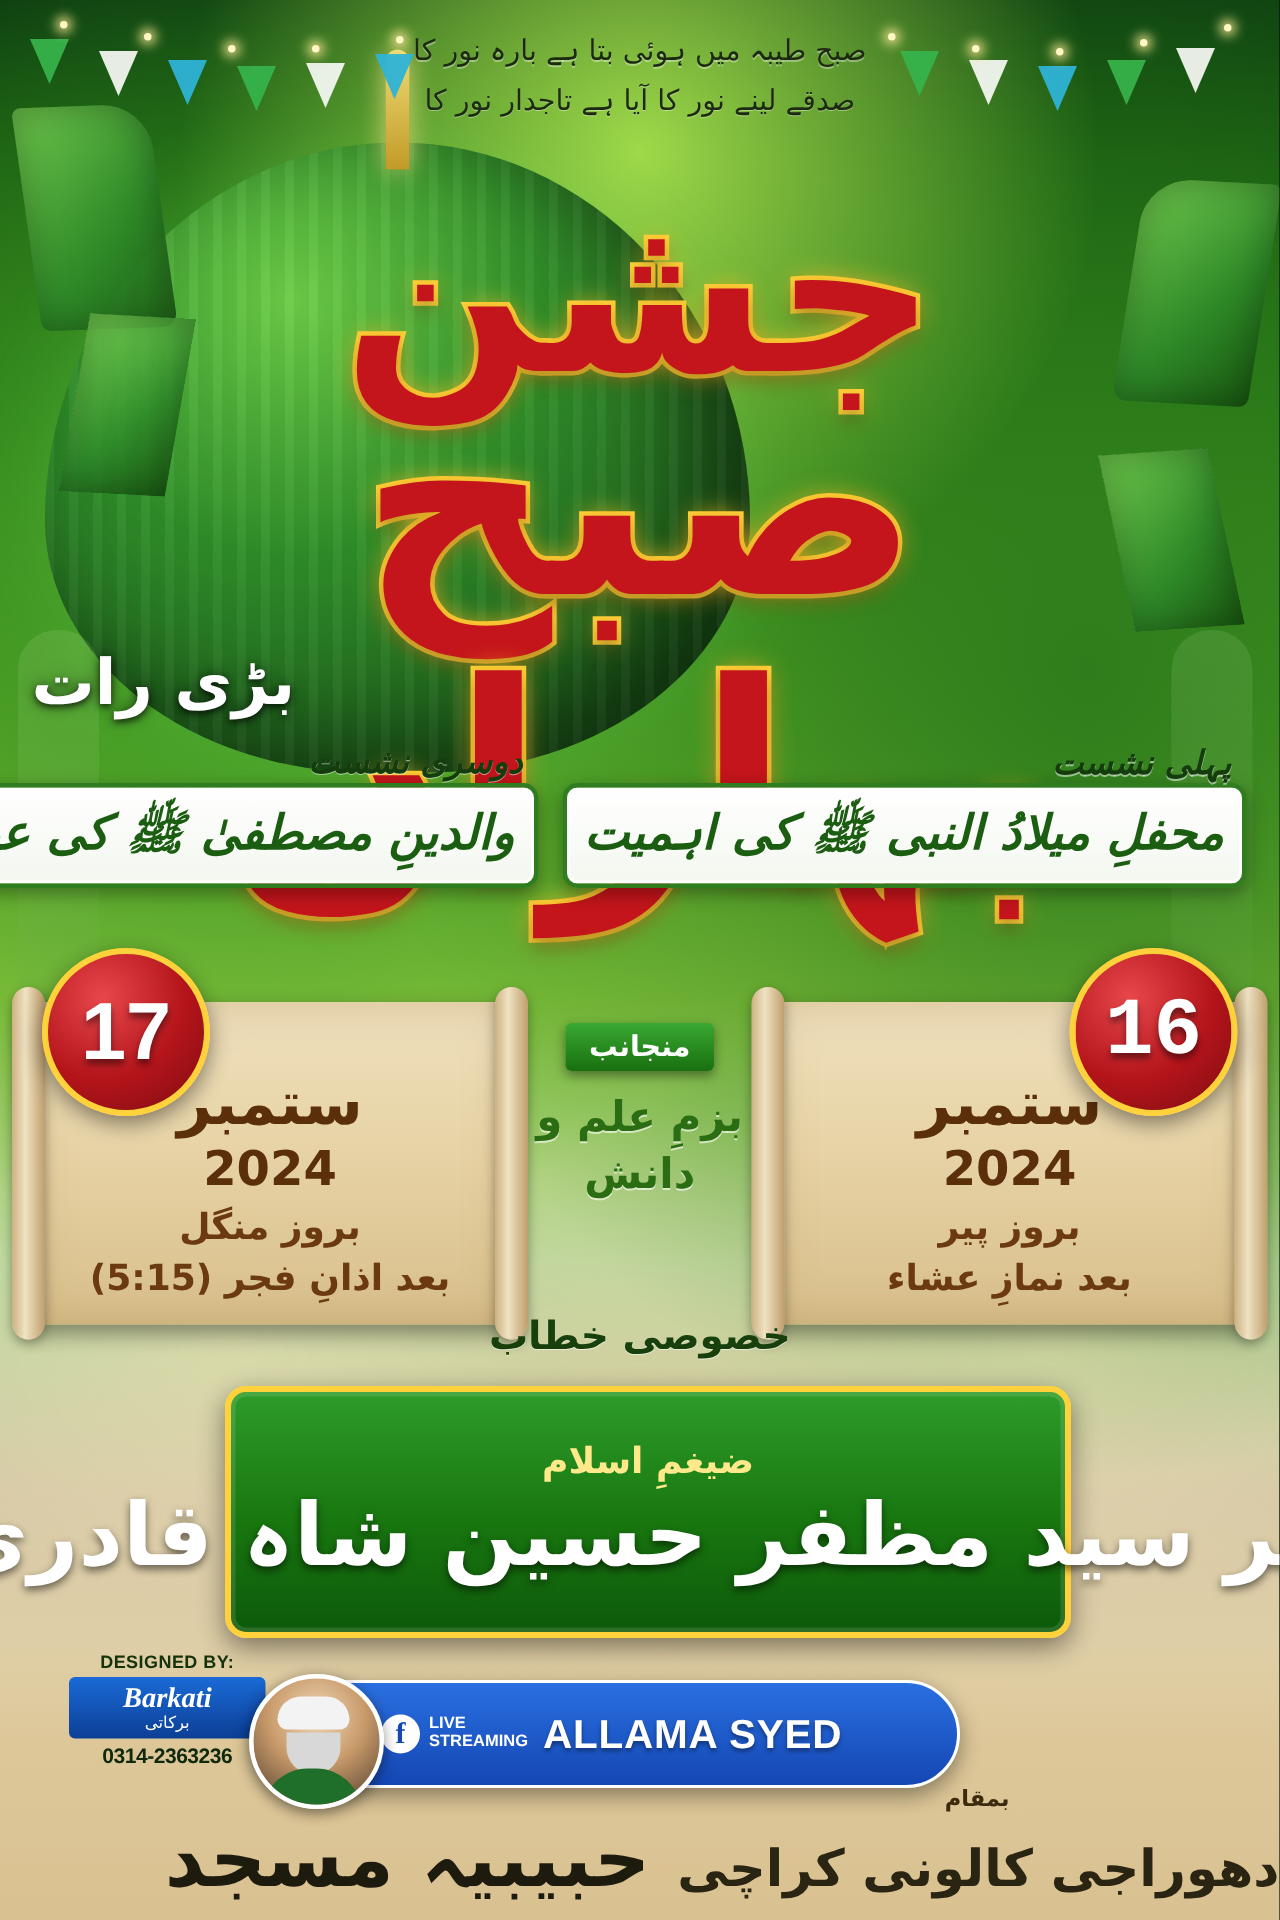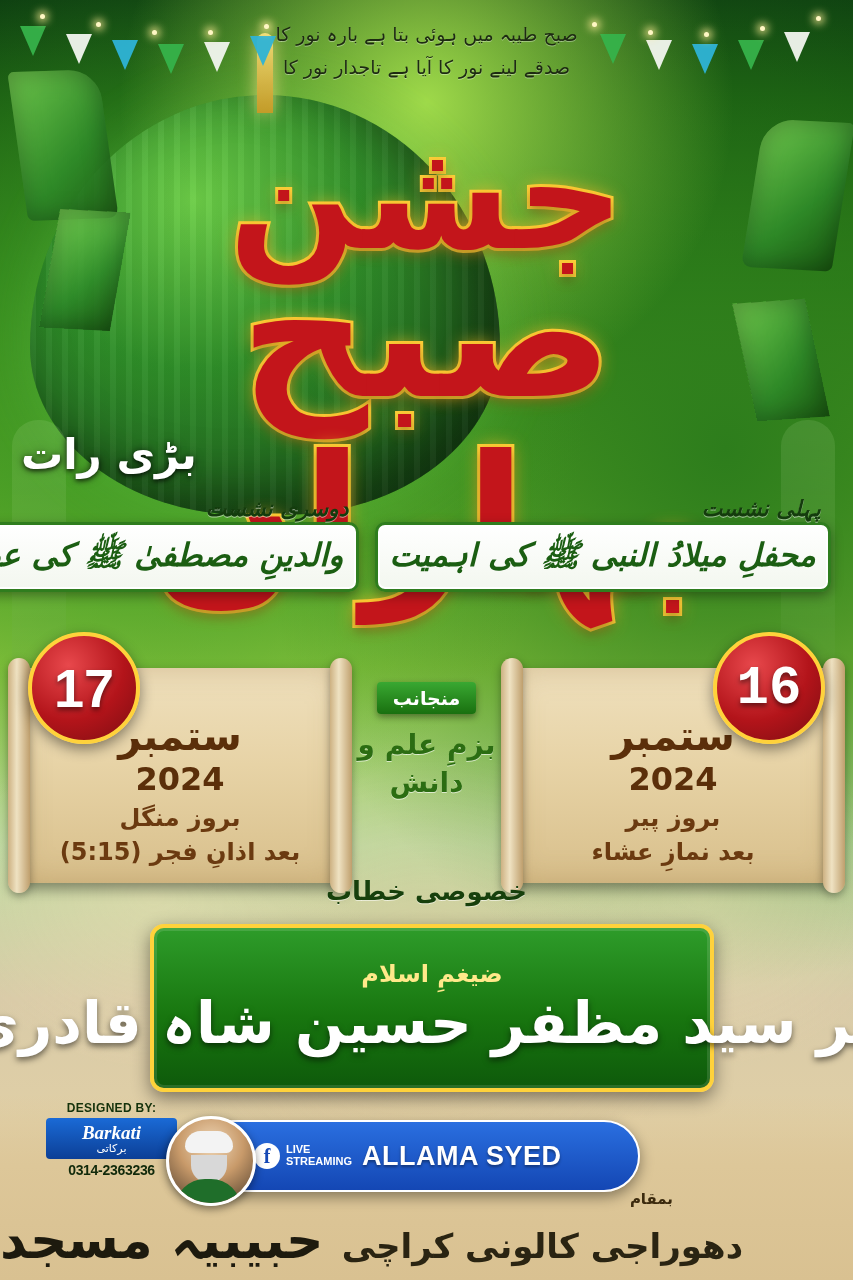--- a/index.html
+++ b/index.html
@@ -519,21 +519,21 @@
     font-family: "DejaVu Sans", sans-serif;
     font-size: 15px;
     font-weight: bold;
     color: #3b2a0e;
     line-height: 1.05;
   }
   .venue-line {
     position: absolute;
     left: 0; right: 0;
     bottom: 10px;
-    text-align: left;
+    text-align: right;
     direction: rtl;
     font-family: "DejaVu Sans", sans-serif;
     font-size: 52px;
     font-weight: bold;
     color: #1d1a0e;
     white-space: nowrap;
   }
   .venue-line .small {
     font-size: 34px;
     color: #2a2412;

